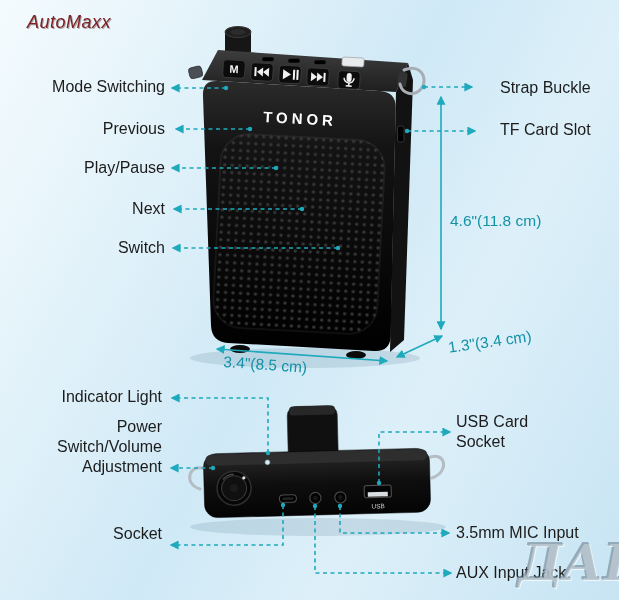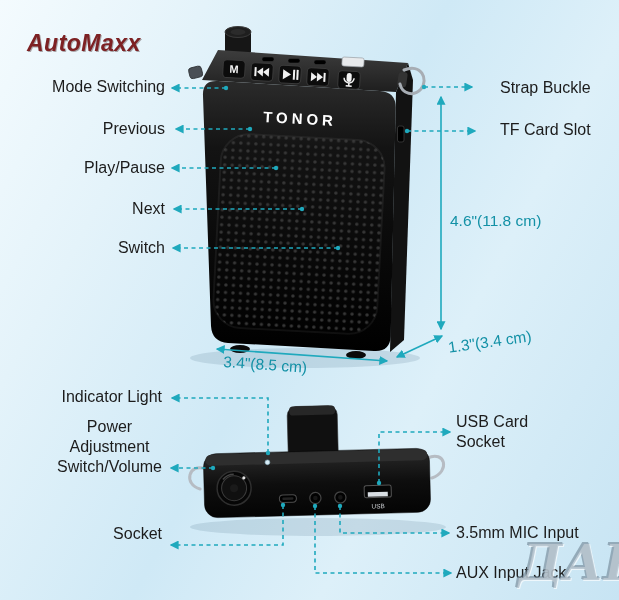--- a/index.html
+++ b/index.html
@@ -2,27 +2,27 @@
 <html><head>
 <meta charset="utf-8">
 <style>
   html,body{margin:0;padding:0;}
   .stage{
     position:relative;width:619px;height:600px;overflow:hidden;
     background:linear-gradient(118deg,#f4fbfe 0%,#e4f3fa 22%,#cfe9f6 48%,#ddf0f9 68%,#c7e4f3 100%);
     font-family:"Liberation Sans",sans-serif;
   }
   .logo{
-    position:absolute;left:27px;top:30px;font-size:23px;font-weight:bold;font-style:italic;
+    position:absolute;left:27px;top:12px;font-size:18px;font-weight:normal;font-style:italic;
     color:#7d2123;letter-spacing:.5px;text-shadow:1px 1px 0 rgba(40,10,10,.35);white-space:nowrap;
   }
   .svg-layer{position:absolute;left:0;top:0;}
   .lab{position:absolute;font-size:16px;line-height:20px;color:#1c1c1c;}
   .lab.ra{right:454px;text-align:right;white-space:nowrap;}
-  .lab.ra2{right:457px;text-align:center;white-space:nowrap;}
+  .lab.ra2{right:457px;text-align:right;white-space:nowrap;}
   .lab.la{left:500px;white-space:nowrap;}
   .lab.la2{left:456px;white-space:nowrap;}
   .lab span{display:block;}
   .dim{position:absolute;color:#1391a6;font-size:15.5px;white-space:nowrap;}
   .dim.w{left:224px;top:353px;transform:rotate(4deg);transform-origin:left top;}
   .dim.h{left:450px;top:212px;}
   .dim.d{left:447px;top:339px;transform:rotate(-8deg);transform-origin:left top;}
   .wm{
     position:absolute;left:518px;top:535px;font-family:"DejaVu Serif",serif;
     font-weight:bold;font-style:italic;font-size:50px;line-height:56px;
@@ -242,22 +242,22 @@
   <div class="lab la" style="top:78px">Strap Buckle</div>
   <div class="lab la" style="top:120px">TF Card Slot</div>
 
   <div class="dim h">4.6"(11.8 cm)</div>
   <div class="dim w">3.4"(8.5 cm)</div>
   <div class="dim d">1.3"(3.4 cm)</div>
 
   <div class="lab ra2" style="top:387px">Indicator Light</div>
   <div class="lab ra2" style="top:417px">
     <span>Power</span>
+    <span>Switch/Volume</span>
     <span>Adjustment</span>
-    <span>Switch/Volume</span>
   </div>
   <div class="lab ra2" style="top:524px">
     <span>Socket</span>
   </div>
 
   <div class="lab la2" style="top:412px">
     <span>USB Card</span>
     <span>Socket</span>
   </div>
   <div class="lab la2" style="top:523px">3.5mm MIC Input</div>

